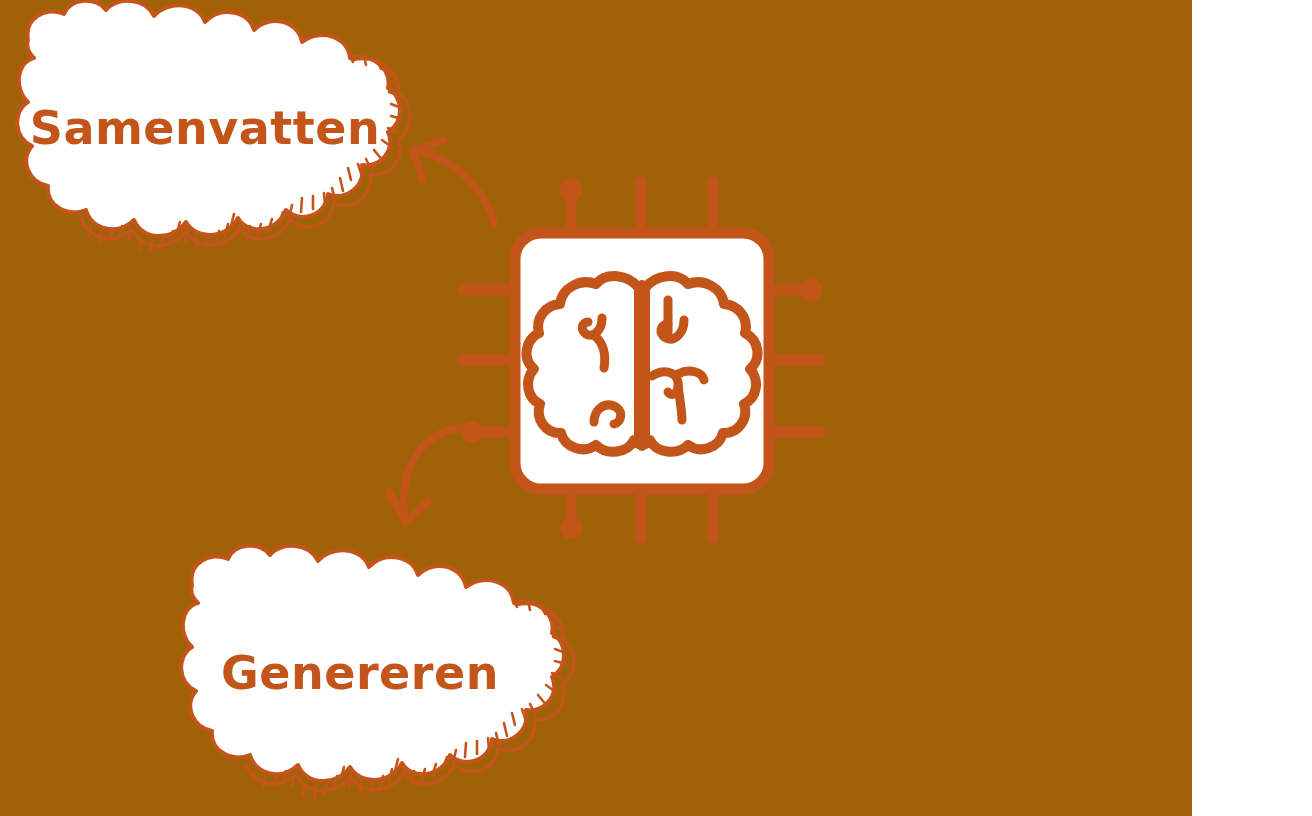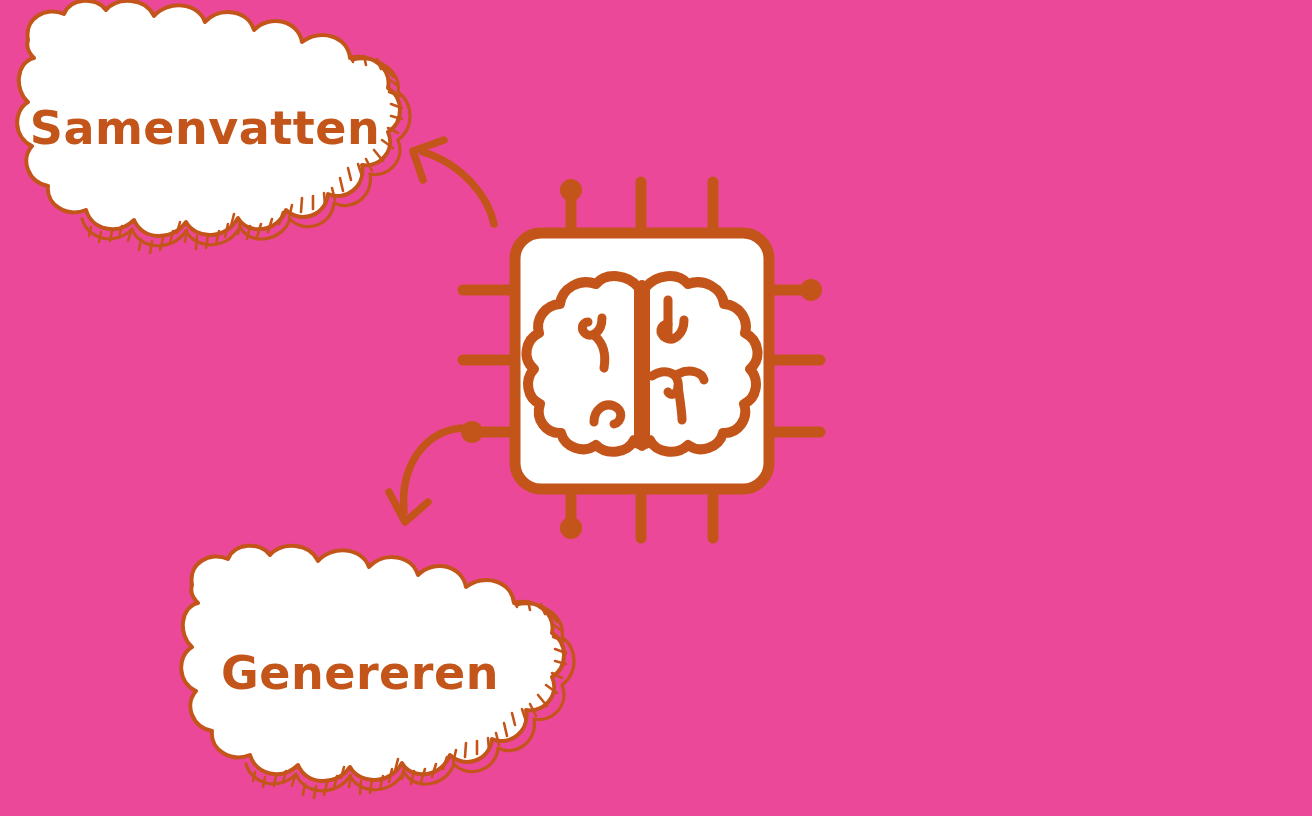--- a/index.html
+++ b/index.html
@@ -6,23 +6,23 @@
   html, body {
     margin: 0;
     padding: 0;
     background: #ffffff;
   }
   body {
     font-family: "DejaVu Sans", sans-serif;
   }
   #stage {
     position: relative;
-    width: 1312px;
+    width: 1192px;
     height: 816px;
-    background: #ec4899;
+    background: #a16207;
     overflow: hidden;
   }
   #canvas {
     position: absolute;
     left: 0;
     top: 0;
     width: 1312px;
     height: 816px;
     display: block;
   }

